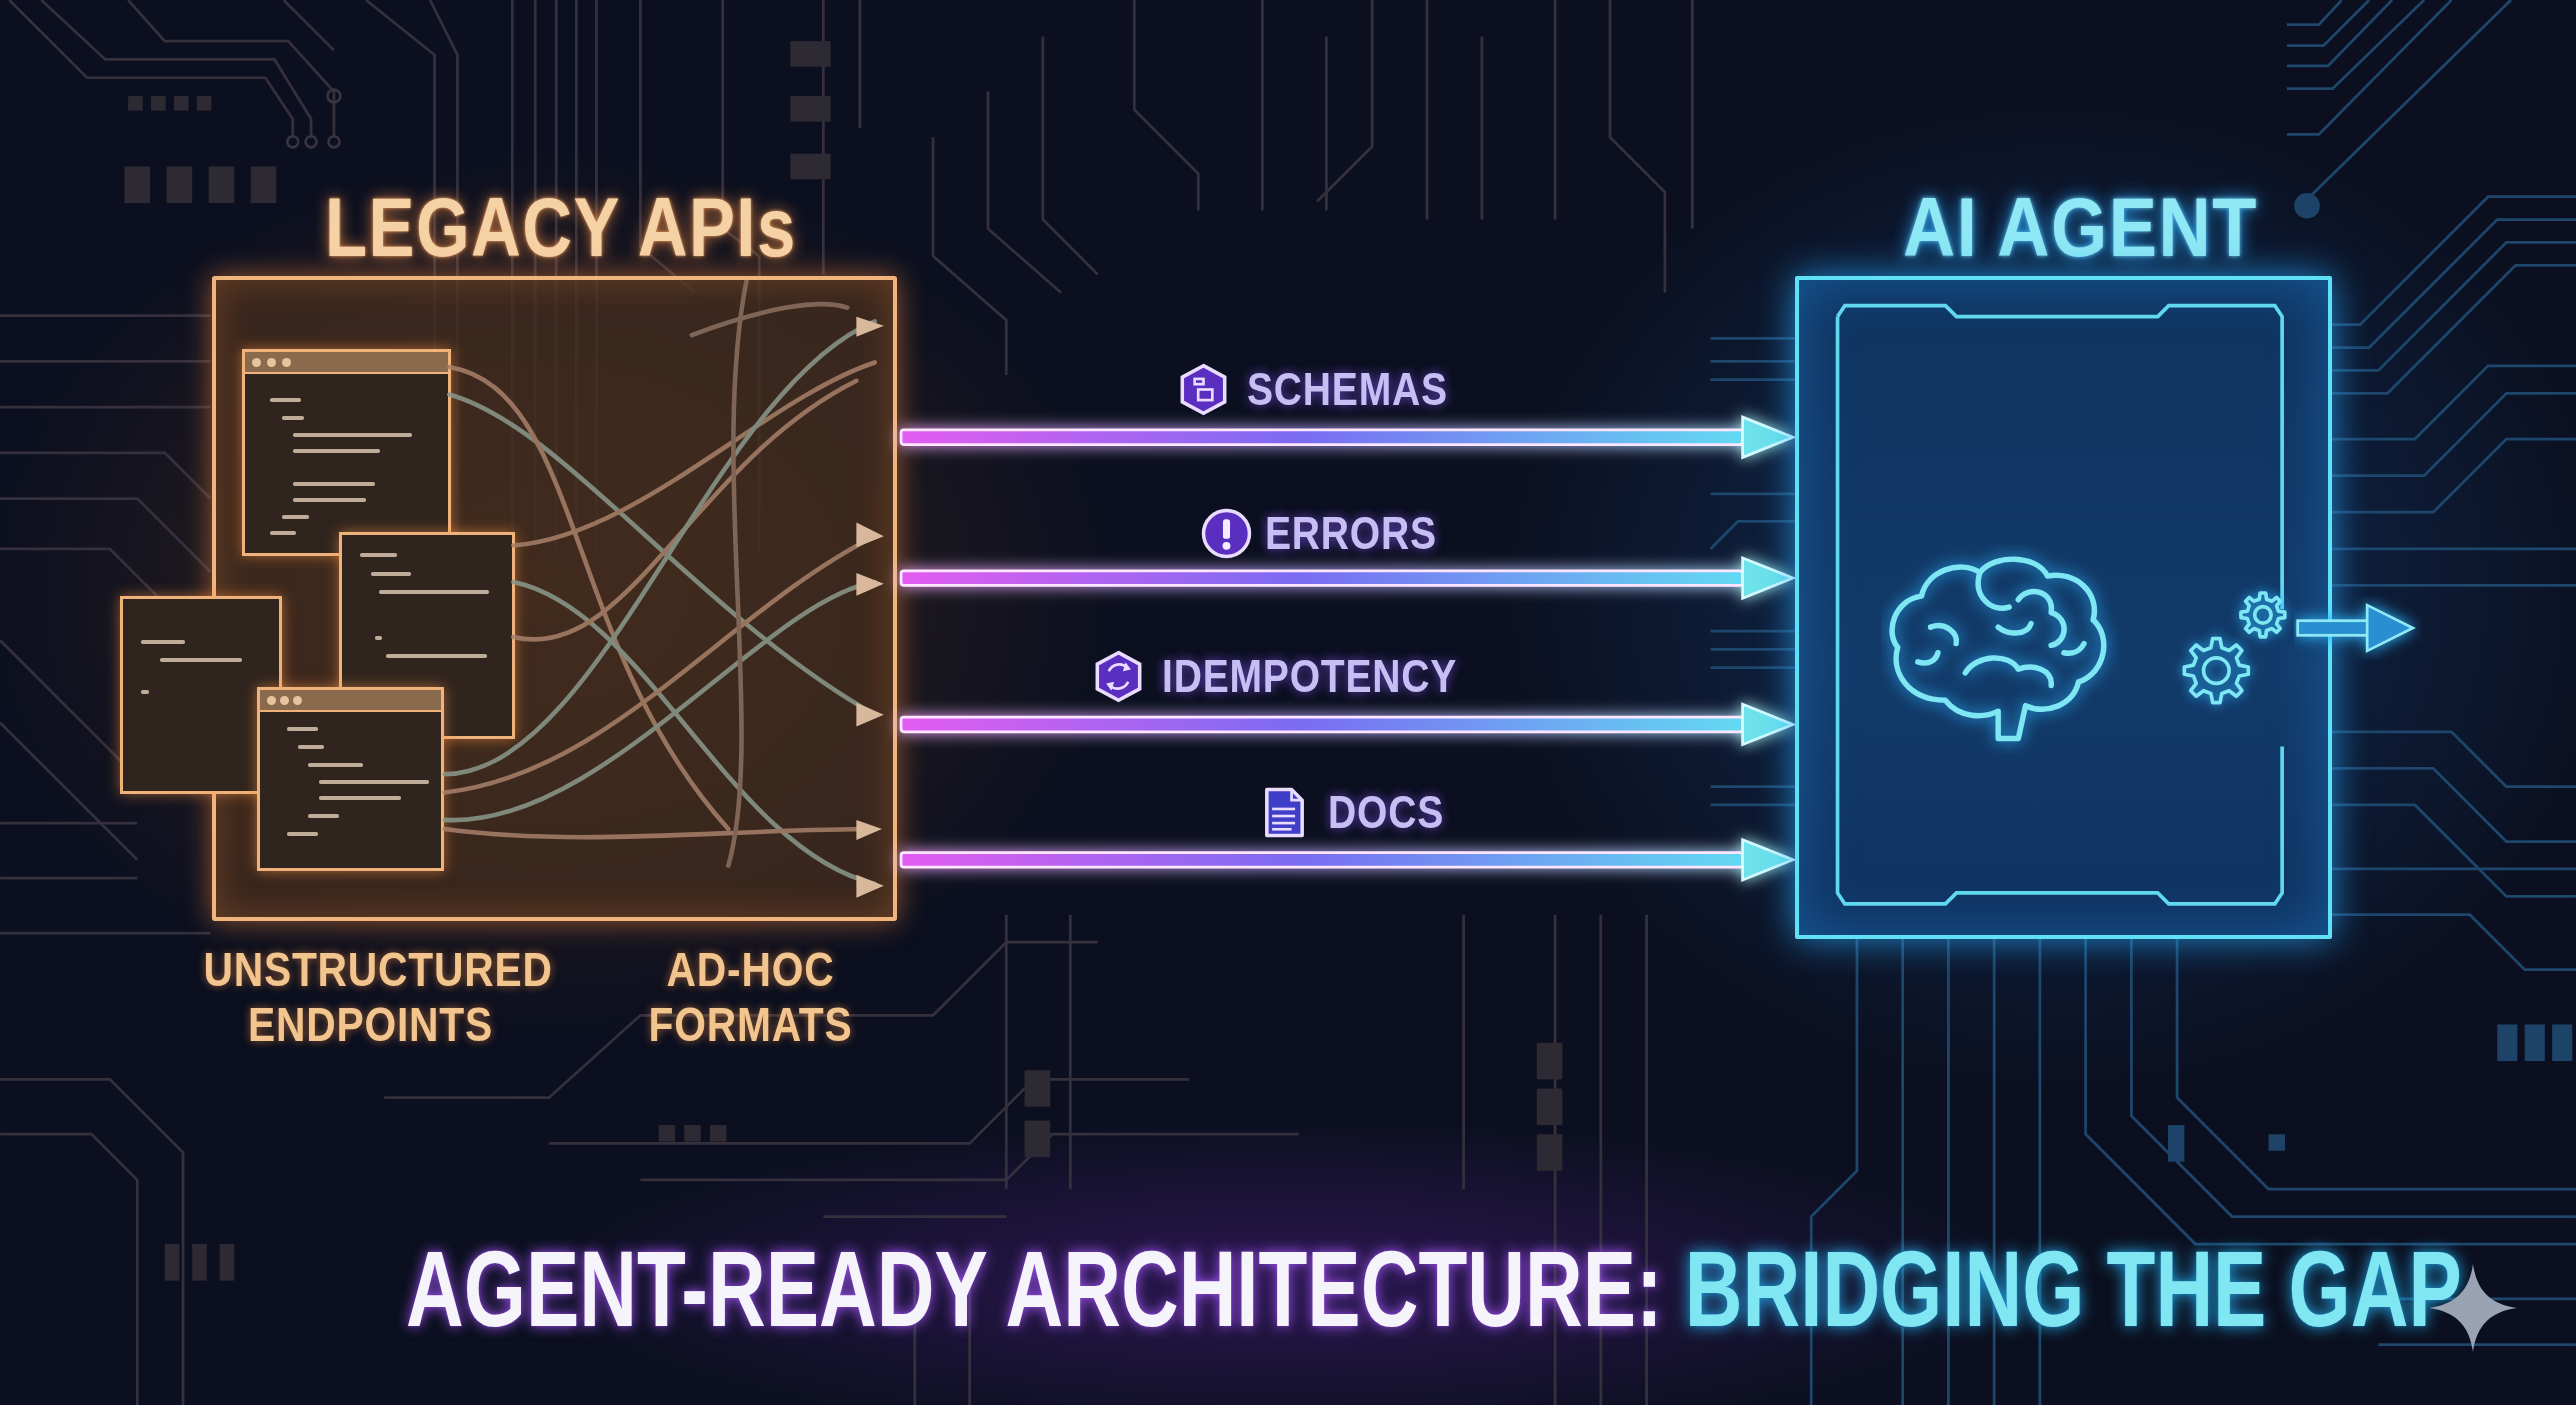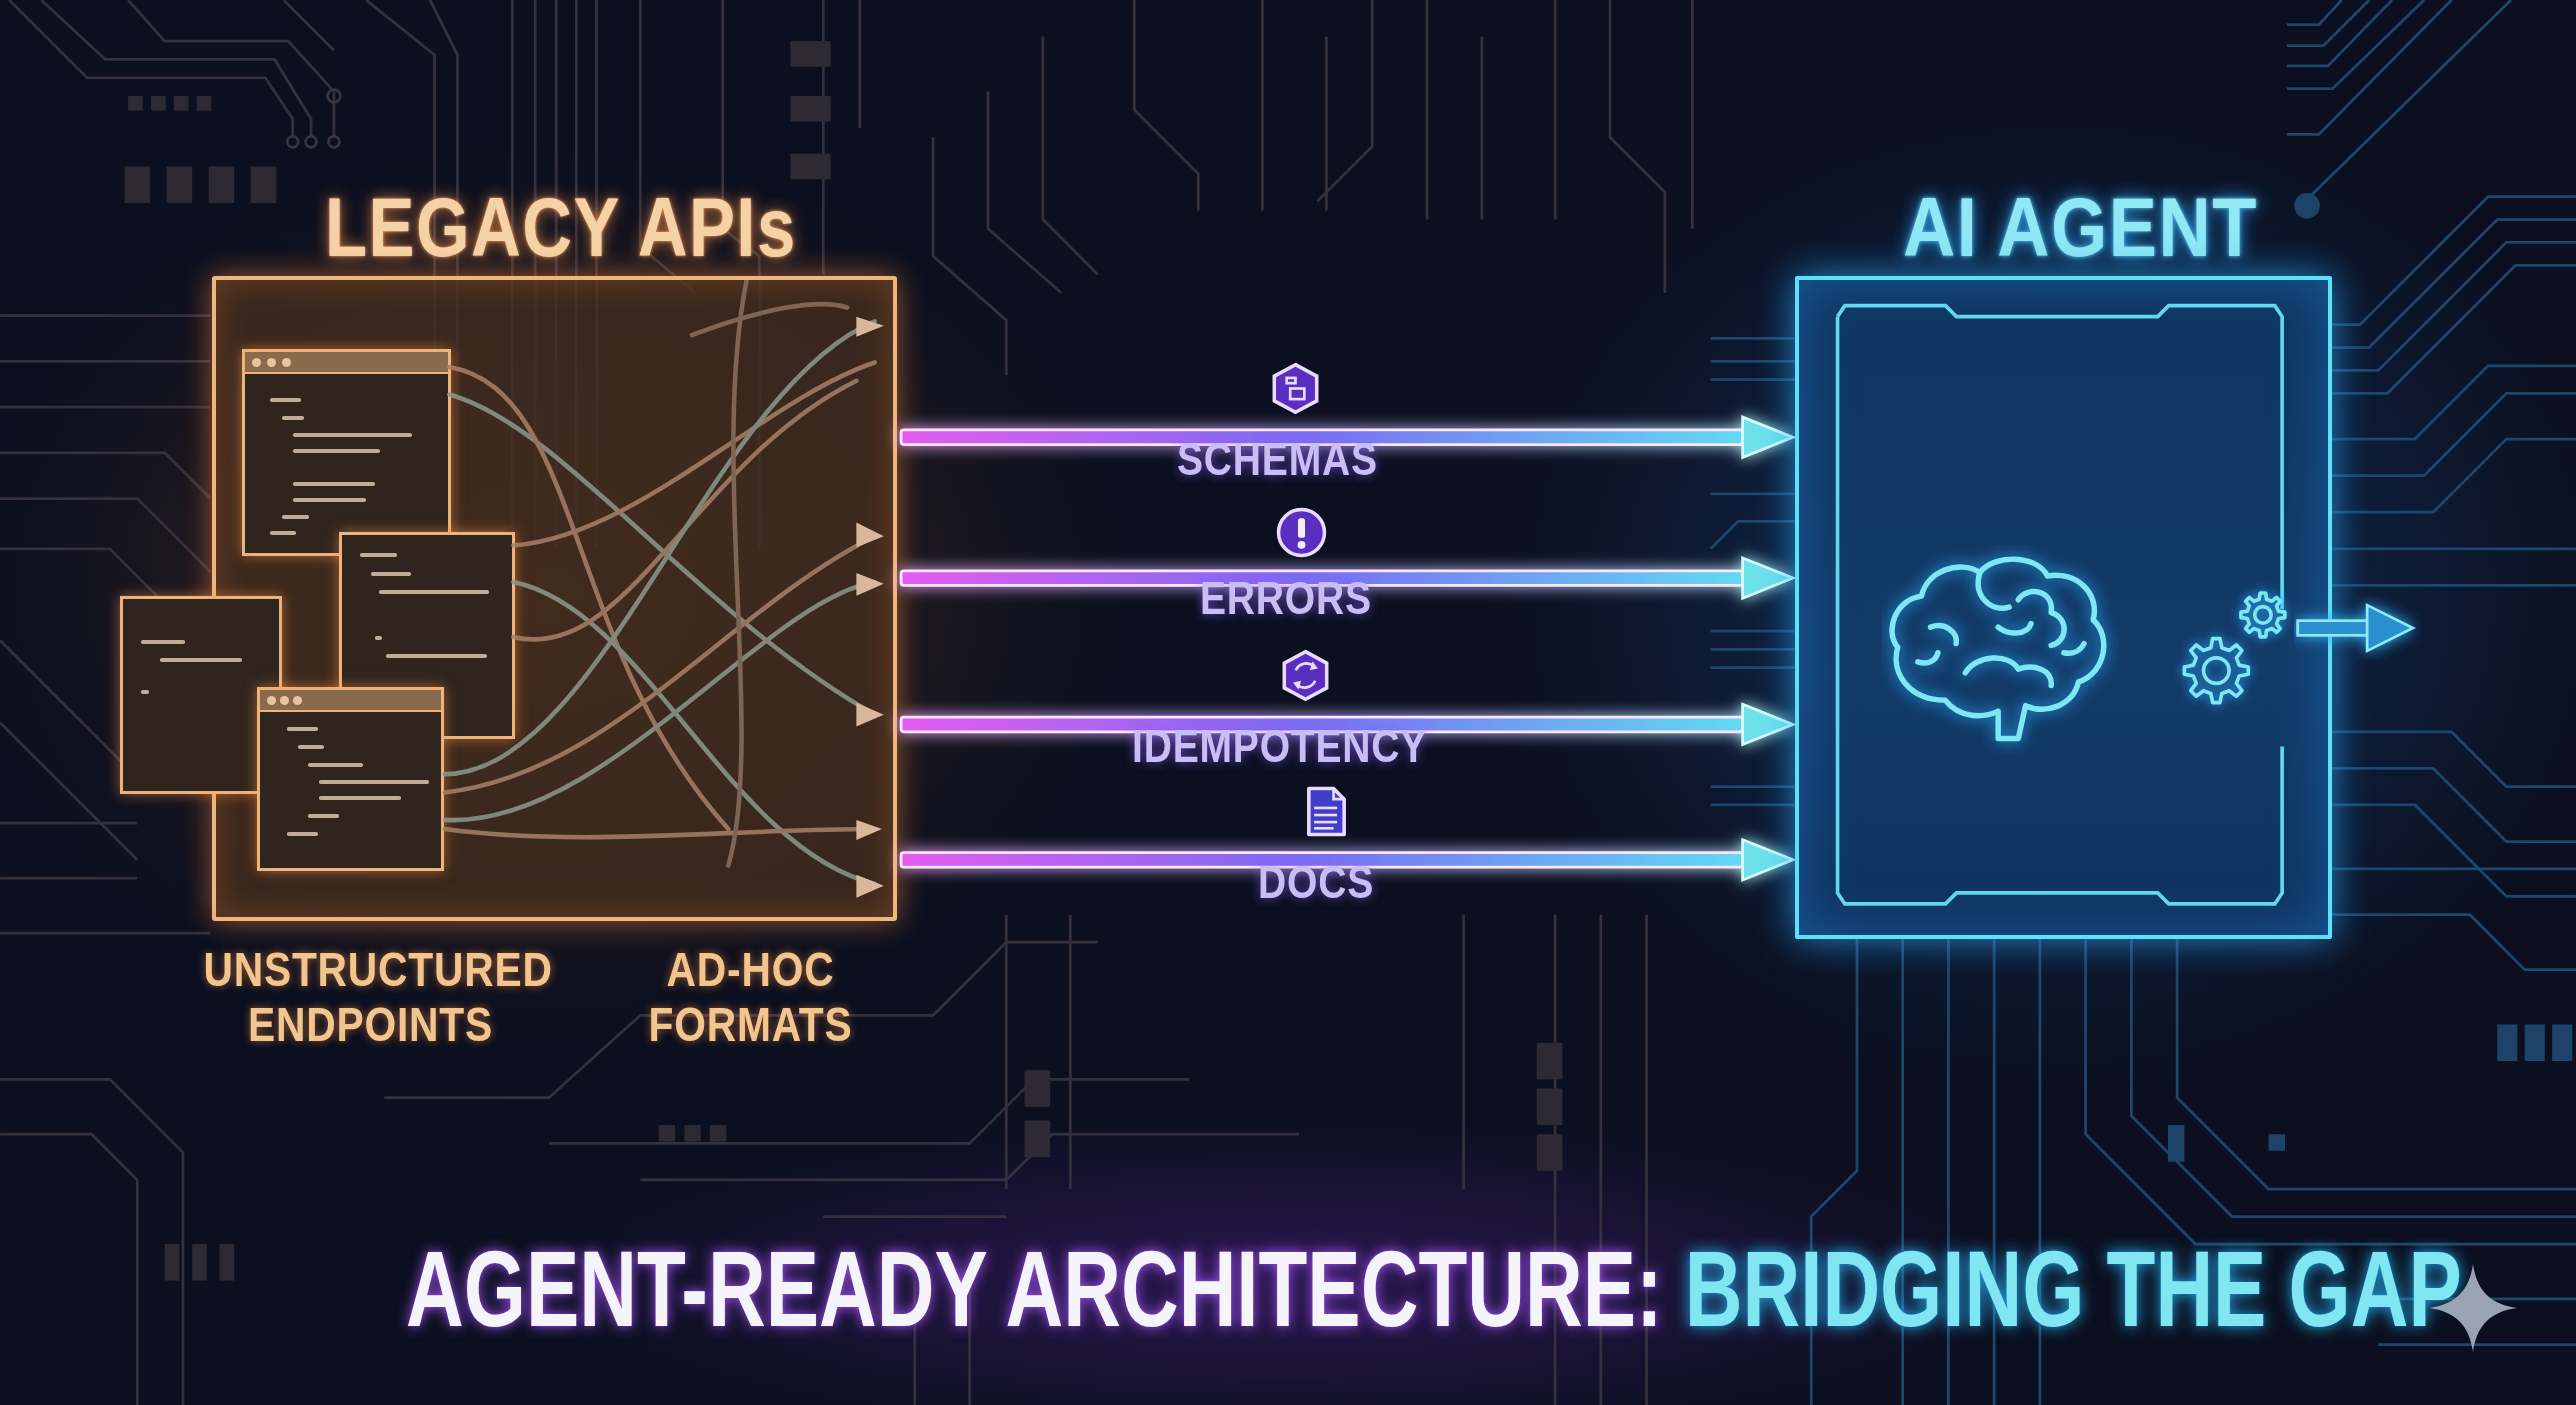--- a/index.html
+++ b/index.html
@@ -49,21 +49,20 @@
   #agent-box {
     left:1795px; top:276px; width:529px; height:655px;
     border:4.6px solid #5fe0f5; border-radius:1.8px;
     background: linear-gradient(180deg, #0f3460 0%, #123b6a 60%, #0f3260 100%);
     box-shadow: 0 0 37px rgba(40,170,255,0.75), inset 0 0 55px rgba(40,160,255,0.35);
   }
   .arrow-label {
     position:absolute; display:flex; align-items:center; gap:16.5px;
     font-size:46px; font-weight:700; color:#c7bff4; letter-spacing:0.9px;
     text-shadow: 0 0 11px rgba(140,90,255,0.7);
-    flex-direction: column;
   }
   .arrow-label .txt { display:inline-block; transform:scaleX(0.85); transform-origin:left center; }
   .icon-box { width:53px; height:53px; display:inline-block; }
   #main-title {
     left:406px; top:1226px; font-size:108px; font-weight:700; letter-spacing:0px;
     transform:scaleX(0.74); transform-origin:left top; white-space:nowrap;
   }
   #main-title .p1 { color:#f6f4fb; text-shadow:0 0 16.5px rgba(170,90,255,0.9), 0 0 3.7px rgba(80,30,140,1); }
   #main-title .p2 { color:#7fe6f2; text-shadow:0 0 18.3px rgba(40,190,255,0.9), 0 0 3.7px rgba(10,60,110,1); }
   #sparkle { left:2429px; top:1264px; width:88px; height:88px; }
@@ -338,21 +337,21 @@
   <span class="txt">SCHEMAS</span>
 </div>
 <div class="arrow-label" style="left:1200px;top:506px;gap:12px;">
   <svg class="icon-box" viewBox="0 0 60 60">
     <circle cx="30" cy="30" r="26" fill="#5a2fc0" stroke="#eadcff" stroke-width="4"></circle>
     <rect x="26" y="14" width="8" height="22" rx="3" fill="#f4ecff"></rect>
     <circle cx="30" cy="44" r="4.5" fill="#f4ecff"></circle>
   </svg>
   <span class="txt">ERRORS</span>
 </div>
-<div class="arrow-label" style="left:1132px;top:649px;">
+<div class="arrow-label" style="left:1092px;top:649px;">
   <svg class="icon-box" viewBox="0 0 60 60">
     <polygon points="30,3 54,16 54,44 30,57 6,44 6,16" fill="#5a2fc0" stroke="#eadcff" stroke-width="4"></polygon>
     <path d="M19 24 A13 13 0 0 1 40 20" fill="none" stroke="#eadcff" stroke-width="3"></path>
     <path d="M41 36 A13 13 0 0 1 20 40" fill="none" stroke="#eadcff" stroke-width="3"></path>
     <polygon points="38,14 44,22 35,24" fill="#eadcff"></polygon>
     <polygon points="22,46 16,38 25,36" fill="#eadcff"></polygon>
   </svg>
   <span class="txt">IDEMPOTENCY</span>
 </div>
 <div class="arrow-label" style="left:1258px;top:785px;">

